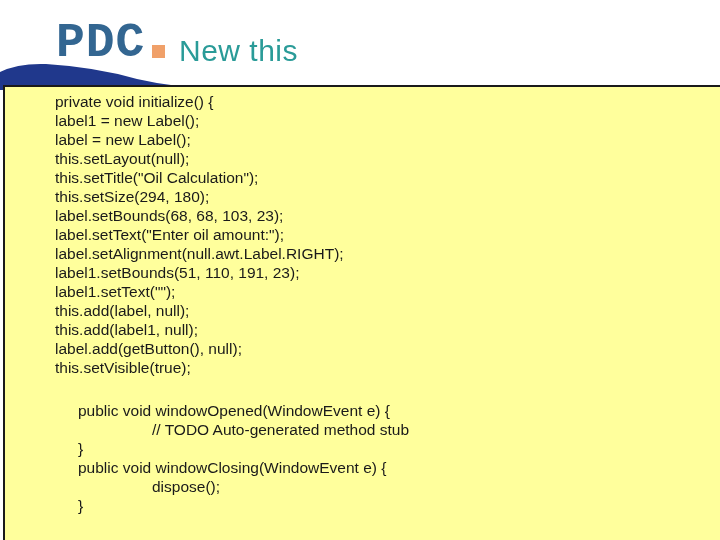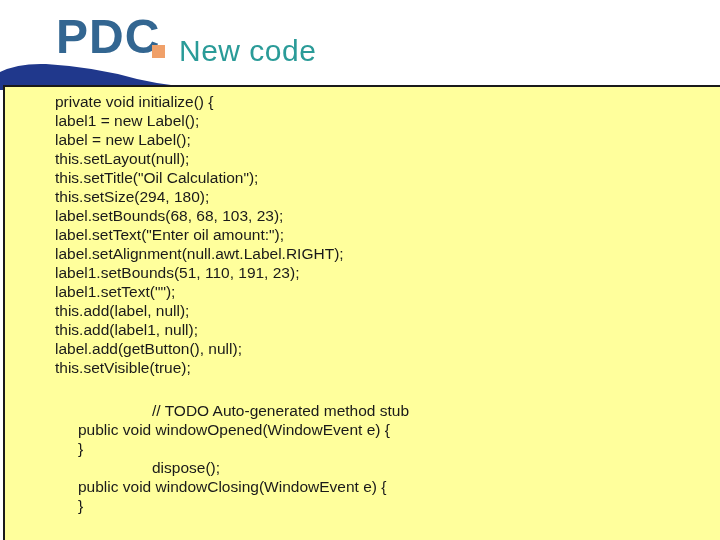--- a/index.html
+++ b/index.html
@@ -9,26 +9,27 @@
     font-family: "Liberation Sans", sans-serif;
     overflow: hidden;
   }
   .slide {
     position: relative;
     width: 720px; height: 540px;
     background: #ffffff;
   }
   .logo {
     position: absolute;
-    left: 56px; top: 13px;
+    left: 56px; top: 19px;
     font-size: 48px;
     font-weight: bold;
     letter-spacing: 1px;
     line-height: 1;
     color: var(--logo-blue, #336691);
+    font-family: Liberation Mono, monospace;
   }
   .title-bullet {
     position: absolute;
     left: 152px; top: 45px;
     width: 13px; height: 13px;
     background: var(--bullet-orange, #F0A069);
   }
   .slide-title {
     position: absolute;
     left: 179px; top: 36px;
@@ -72,42 +73,42 @@
 <div class="slide">
 
   <svg class="swoosh" viewBox="0 0 210 30" preserveAspectRatio="none" aria-hidden="true">
     <path d="M0,30 L0,12 Q18,3 46,4 Q95,7 137,19 Q172,27 210,28 L210,30 Z" style="fill: var(--swoosh-navy, #20388C);"></path>
   </svg>
 
   <div class="logo">PDC</div>
 
   <div class="title-bullet"></div>
 
-  <div class="slide-title">New code</div>
+  <div class="slide-title">New this</div>
 
   <div class="code-box">
     <div>
         <div class="code-line indent0">private void initialize() {</div>
         <div class="code-line indent0">label1 = new Label();</div>
         <div class="code-line indent0">label = new Label();</div>
         <div class="code-line indent0">this.setLayout(null);</div>
         <div class="code-line indent0">this.setTitle("Oil Calculation");</div>
         <div class="code-line indent0">this.setSize(294, 180);</div>
         <div class="code-line indent0">label.setBounds(68, 68, 103, 23);</div>
         <div class="code-line indent0">label.setText("Enter oil amount:");</div>
         <div class="code-line indent0">label.setAlignment(null.awt.Label.RIGHT);</div>
         <div class="code-line indent0">label1.setBounds(51, 110, 191, 23);</div>
         <div class="code-line indent0">label1.setText("");</div>
         <div class="code-line indent0">this.add(label, null);</div>
         <div class="code-line indent0">this.add(label1, null);</div>
         <div class="code-line indent0">label.add(getButton(), null);</div>
         <div class="code-line indent0">this.setVisible(true);</div>
         <div class="code-line indent0 blank"></div>
+        <div class="code-line indent1">public void windowOpened(WindowEvent e) {</div>
         <div class="code-line indent2">// TODO Auto-generated method stub</div>
-        <div class="code-line indent1">public void windowOpened(WindowEvent e) {</div>
         <div class="code-line indent1">}</div>
+        <div class="code-line indent1">public void windowClosing(WindowEvent e) {</div>
         <div class="code-line indent2">dispose();</div>
-        <div class="code-line indent1">public void windowClosing(WindowEvent e) {</div>
         <div class="code-line indent1">}</div>
       </div>
   </div>
 
 </div>
 
 </body></html>

